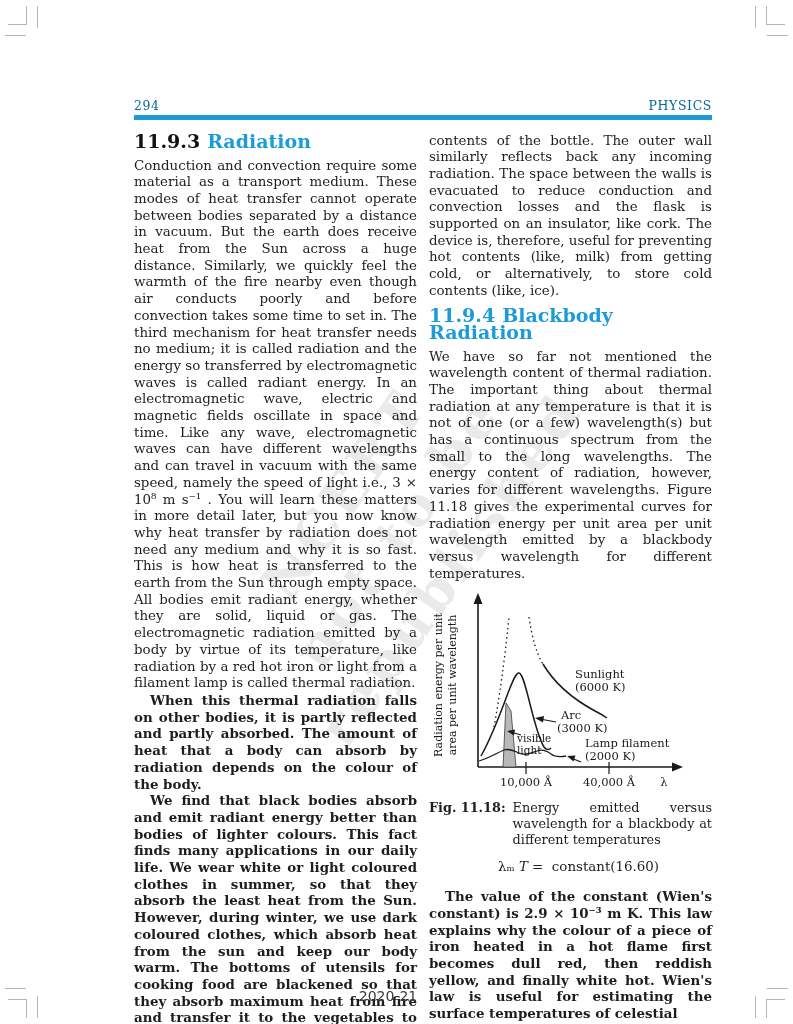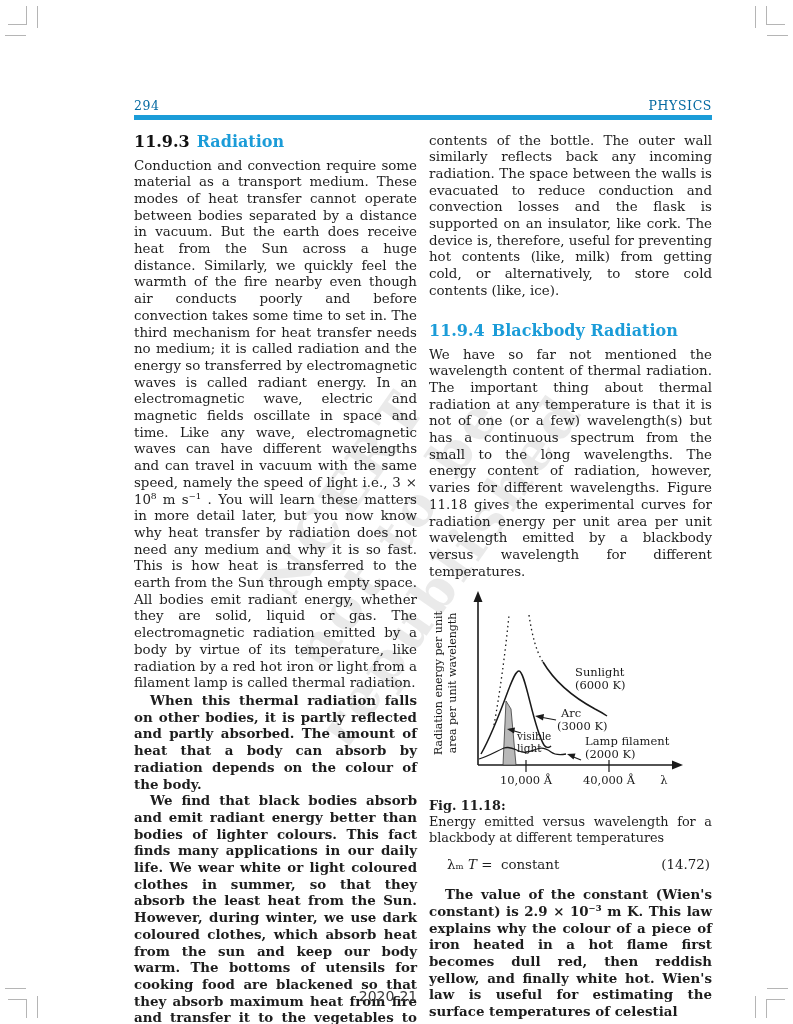--- a/index.html
+++ b/index.html
@@ -13,34 +13,34 @@
   .cm{position:absolute;background:#b5b5b5;z-index:2;}
   
   .content{position:absolute;left:134px;top:98px;width:578px;z-index:1;}
   .header-row{display:flex;justify-content:space-between;align-items:flex-end;
               color:#0369a1;font-size:12.5px;letter-spacing:0.6px;}
   .rule{height:4.5px;background:#1b9cd8;margin-top:2px;}
   .columns{display:flex;gap:12px;margin-top:13px;}
   .col{width:283px;font-size:13.4px;line-height:16.7px;text-align:justify;color:#1d1d1d;}
   .col p{margin:0 0 0 0;}
   .indent{text-indent:16px;font-weight:bold;}
-  h3.section{font-size:16px;margin:0 0 8px 0;line-height:17px;text-align:left;}
-  h3.mid{margin-top:22px;}
+  h3.section{font-size:19px;margin:0 0 8px 0;line-height:17px;text-align:left;}
+  h3.mid{margin-top:7px;}
   .sec-num{color:#121212;margin-right:7px;}
   .sec-num.blue{color:#1b9cd8;}
   .sec-title{color:#1b9cd8;}
   .bold{font-weight:bold;}
   .italic{font-style:italic;}
   .ws-pre{white-space:pre;}
   
   .fig-wrap{margin:8px 0 2px 0;}
-  .fig-caption{display:flex;font-size:12.8px;line-height:15.8px;margin:3px 0 12px 0;flex-direction:column;}
+  .fig-caption{display:flex;font-size:12.8px;line-height:15.8px;margin:3px 0 12px 0;}
   .cap-label{font-weight:bold;white-space:nowrap;margin-right:7px;}
   .cap-text{text-align:justify;flex:1;}
-  .equation{display:flex;justify-content:space-between;margin:5px 0 12px 18px;text-align:left;}
+  .equation{display:flex;justify-content:center;margin:5px 0 12px 18px;text-align:left;}
   .eq-num{margin-right:2px;}
   .fig-svg text{font-family:"DejaVu Serif","Liberation Serif",serif;fill:#1a1a1a;}
   .footer{position:absolute;left:0;width:776px;top:988px;text-align:center;
           font-family:"DejaVu Sans","Liberation Sans",sans-serif;font-size:14px;color:#3a3a3a;z-index:1;}
 </style>
 </head>
 <body>
 
 <div id="page">
 
@@ -143,21 +143,21 @@
           </svg>
           <div class="fig-caption">
             <span class="cap-label">Fig. 11.18:</span>
             <span class="cap-text">Energy emitted versus wavelength for a blackbody at different temperatures</span>
           </div>
         </div>
 
 
         <div class="equation">
           <span><span>λₘ </span><span class="italic">T</span><span class="ws-pre"> =  constant</span></span>
-          <span class="eq-num">(14.72)</span>
+          <span class="eq-num">(16.60)</span>
         </div>
 
         <p class="indent">The value of the constant (Wien's constant) is 2.9 × 10⁻³ m K. This law explains why the colour of a piece of iron heated in a hot flame first becomes dull red, then reddish yellow, and finally white hot. Wien's law is useful for estimating the surface temperatures of celestial</p>
       </div>
     </div>
   </div>
 
   <div class="footer">2020-21</div>
 </div>
 

